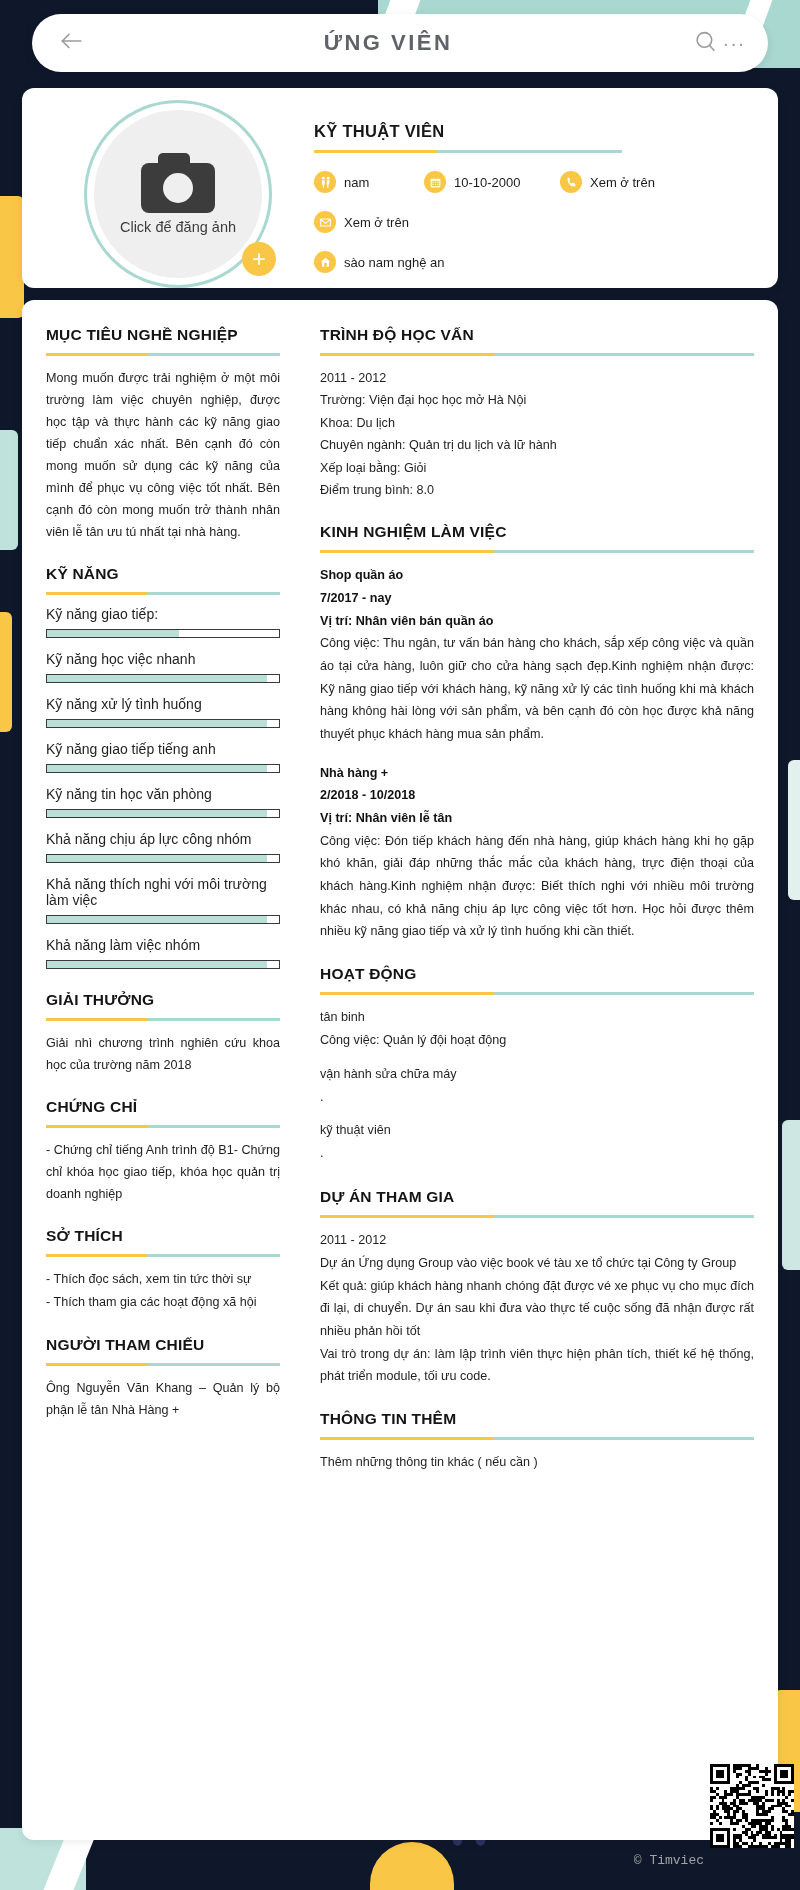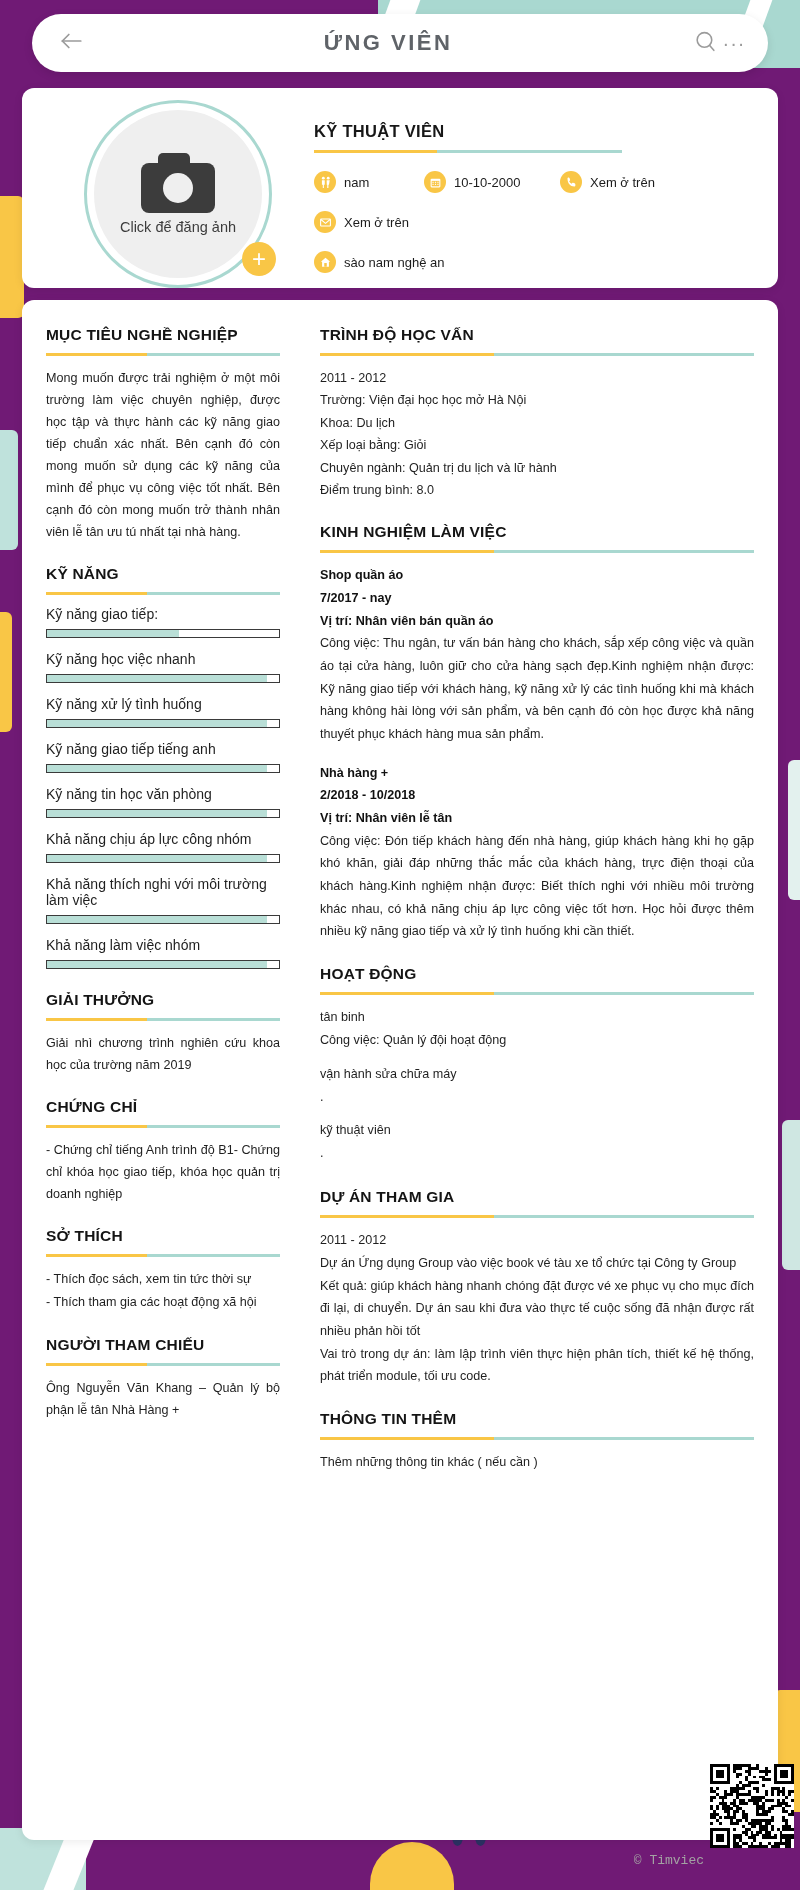--- a/index.html
+++ b/index.html
@@ -11,21 +11,21 @@
     overflow: hidden;
     font-family: "Liberation Sans", "DejaVu Sans", sans-serif;
     background: #ffffff;
   }
 
   #root {
     position: relative;
     width: 800px;
     height: 1890px;
     overflow: hidden;
-    background: #701a75;
+    background: #0f172a;
   }
 
   
   .bg-layer { position: absolute; inset: 0; overflow: hidden; z-index: 0; }
 
   .bg-teal-band-top {
     position: absolute; top: 0; left: 378px; width: 422px; height: 68px;
     background: #a9d8d0;
   }
   .bg-teal-band-top::after{
@@ -442,21 +442,21 @@
               </div>
             </div>
         </div>
 
         <div class="sec">
           <h2 class="section-title">GIẢI THƯỞNG</h2>
           <div class="rule">
               <div class="a"></div>
               <div class="b"></div>
             </div>
-          <p class="body-text">Giải nhì chương trình nghiên cứu khoa học của trường năm 2019</p>
+          <p class="body-text">Giải nhì chương trình nghiên cứu khoa học của trường năm 2018</p>
         </div>
 
         <div class="sec">
           <h2 class="section-title">CHỨNG CHỈ</h2>
           <div class="rule">
               <div class="a"></div>
               <div class="b"></div>
             </div>
           <p class="body-text">- Chứng chỉ tiếng Anh trình độ B1- Chứng chỉ khóa học giao tiếp, khóa học quản trị doanh nghiệp</p>
         </div>
@@ -487,22 +487,22 @@
         <div class="sec">
           <h2 class="section-title">TRÌNH ĐỘ HỌC VẤN</h2>
           <div class="rule">
               <div class="a"></div>
               <div class="b"></div>
             </div>
           <div class="lines" id="education-lines">
               <div>2011 - 2012</div>
               <div>Trường: Viện đại học học mở Hà Nội</div>
               <div>Khoa: Du lịch</div>
+              <div>Chuyên ngành: Quản trị du lịch và lữ hành</div>
               <div>Xếp loại bằng: Giỏi</div>
-              <div>Chuyên ngành: Quản trị du lịch và lữ hành</div>
               <div>Điểm trung bình: 8.0</div>
             </div>
         </div>
 
         <div class="sec">
           <h2 class="section-title">KINH NGHIỆM LÀM VIỆC</h2>
           <div class="rule">
               <div class="a"></div>
               <div class="b"></div>
             </div>

